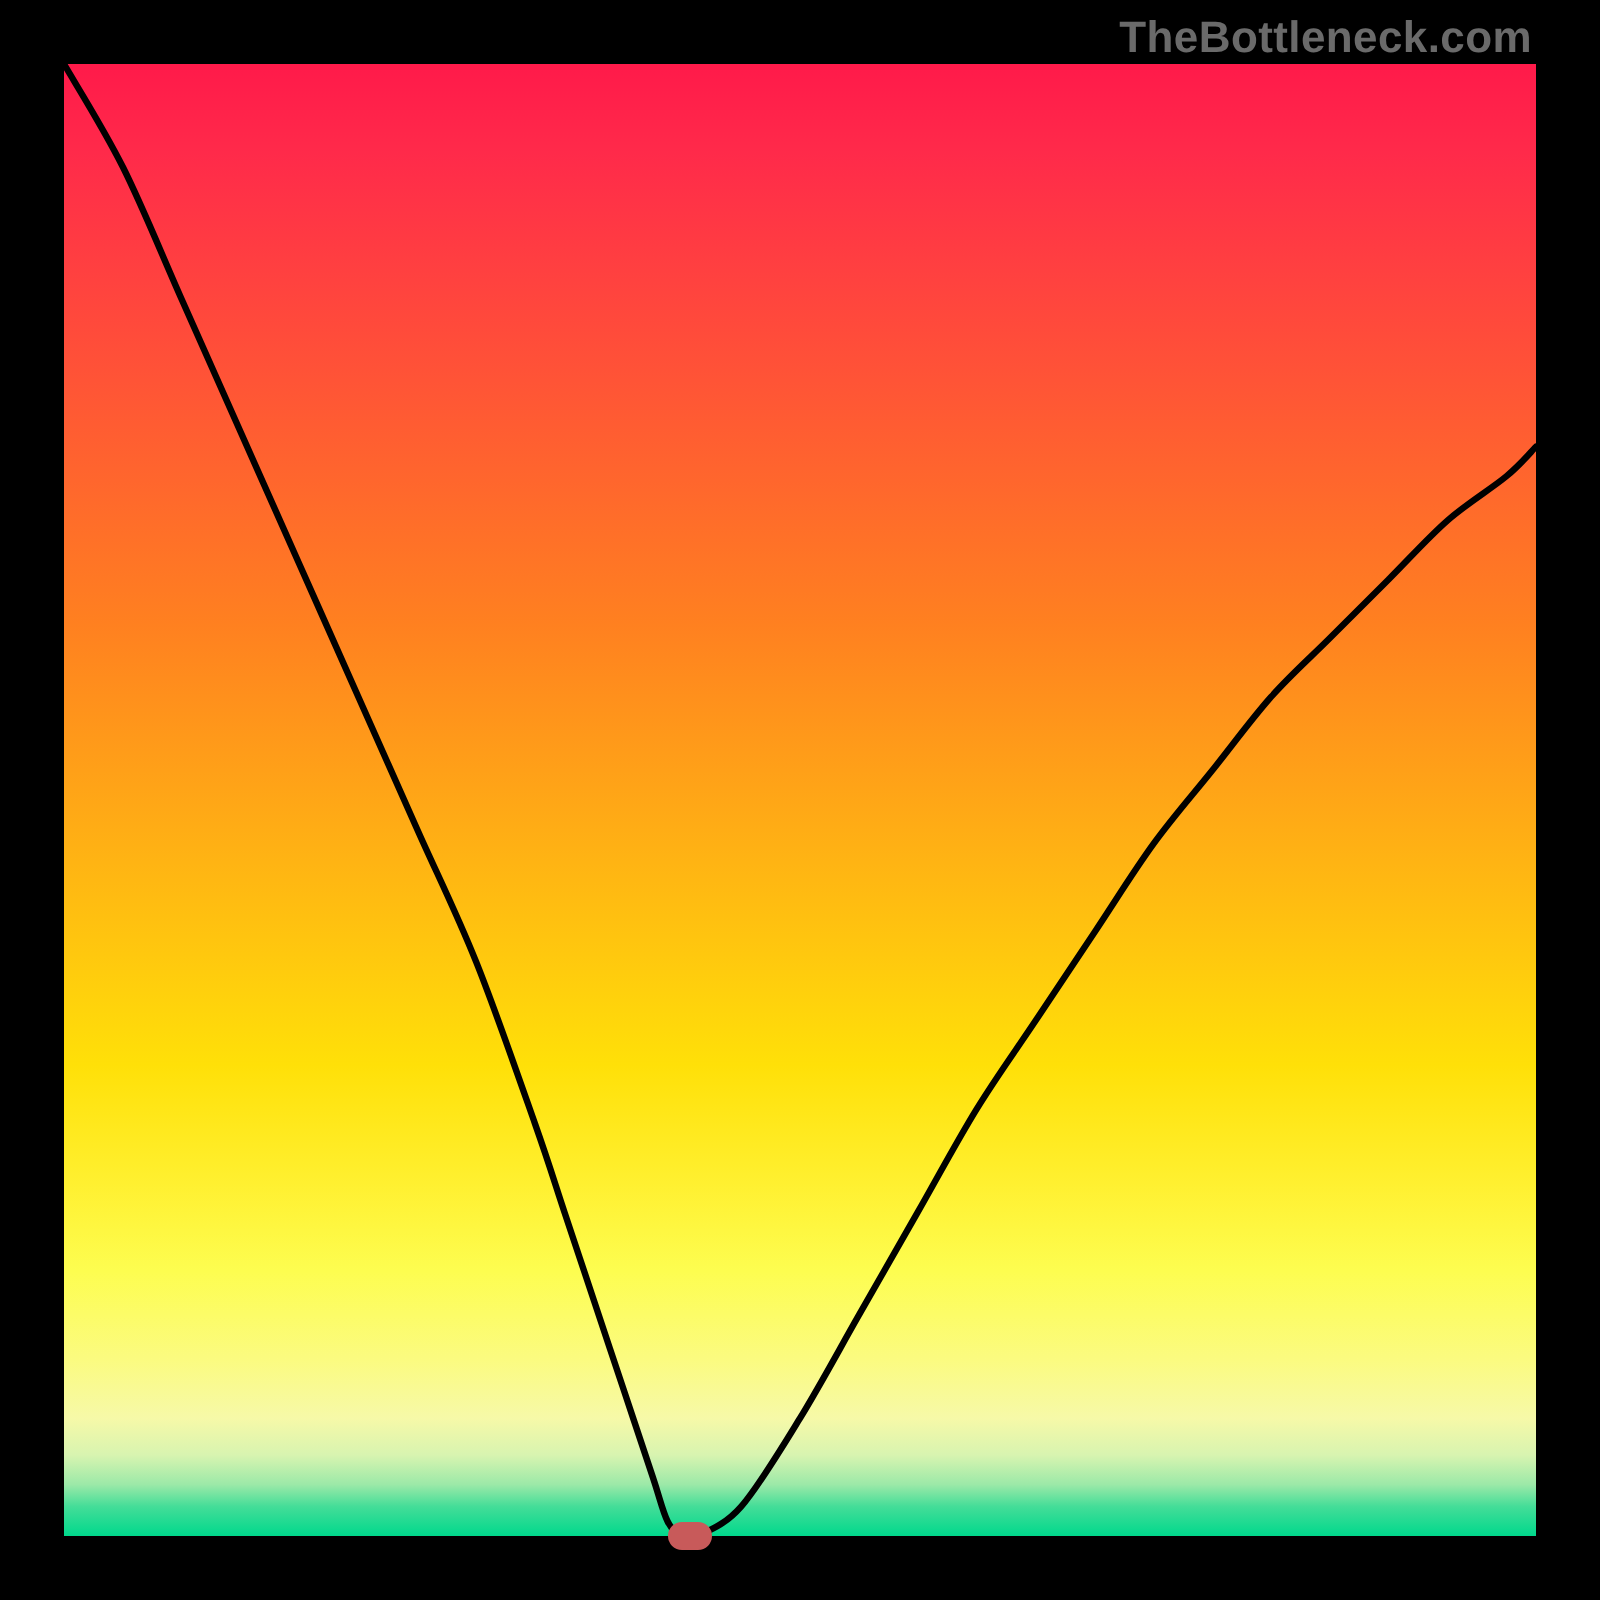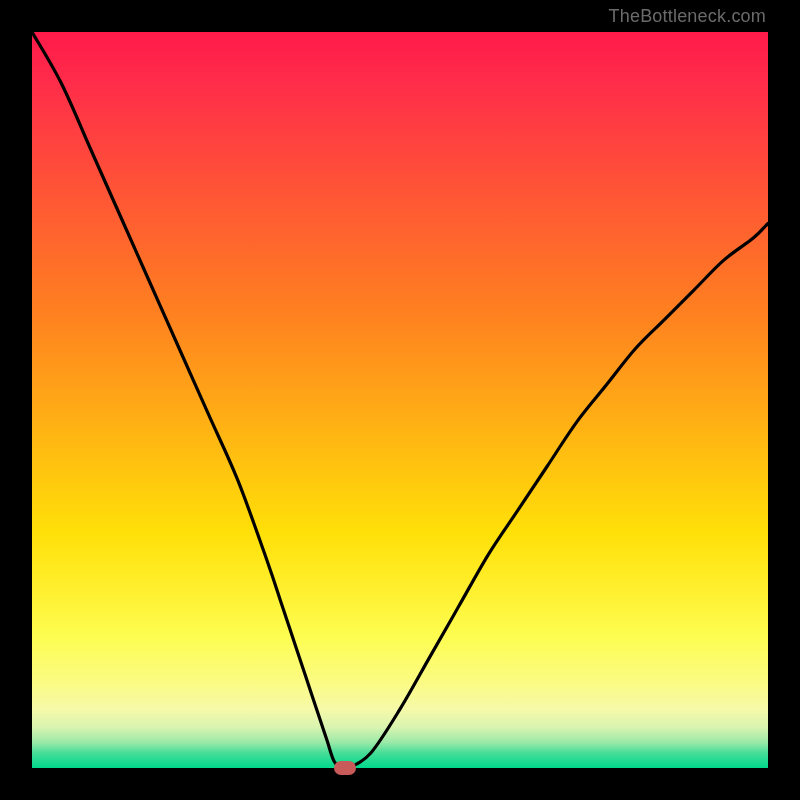--- a/index.html
+++ b/index.html
@@ -53,22 +53,22 @@
     height: 14px;
     background: #c85a5a;
     border-radius: 7px;
     transform: translate(-50%, -50%);
   }
   .watermark {
     position: absolute;
     top: 6px;
     right: 34px;
     color: #6a6a6a;
-    font-size: 18px;
-    font-weight: 400;
+    font-size: 22px;
+    font-weight: 700;
     letter-spacing: 0.2px;
   }
 </style>
 </head>
 <body>
 
 <div class="chart-container">
   <div class="plot-area">
     <svg class="curve-svg" viewBox="0 0 736 736" preserveAspectRatio="none">
       <path id="curve-path" d="M 0 0 C 4.906666666666667 8.586666666666664, 19.626666666666665 31.893333333333317, 29.44 51.51999999999998 C 39.25333333333334 71.14666666666665, 49.06666666666667 95.67999999999999, 58.88 117.75999999999999 C 68.69333333333333 139.84, 78.50666666666666 161.92000000000002, 88.32 184 C 98.13333333333333 206.07999999999998, 107.94666666666667 228.15999999999994, 117.76 250.23999999999995 C 127.57333333333334 272.31999999999994, 137.38666666666668 294.4, 147.20000000000002 316.48 C 157.01333333333335 338.56000000000006, 166.82666666666665 360.64000000000004, 176.64 382.72 C 186.45333333333332 404.8, 196.26666666666668 424.4266666666667, 206.08 448.96 C 215.89333333333335 473.4933333333333, 228.16000000000003 509.0666666666666, 235.52 529.92 C 242.88 550.7733333333333, 245.33333333333334 559.36, 250.24 574.08 C 255.14666666666668 588.8000000000001, 260.0533333333333 603.52, 264.96 618.24 C 269.8666666666667 632.96, 274.7733333333333 647.68, 279.68 662.4 C 284.5866666666667 677.12, 290.72 695.52, 294.40000000000003 706.56 C 298.08000000000004 717.5999999999999, 299.3066666666667 723.7333333333333, 301.76 728.64 C 304.2133333333333 733.5466666666666, 306.6666666666667 734.7733333333333, 309.12 736 C 311.5733333333333 737.2266666666667, 311.5733333333334 738.4533333333334, 316.48 736 C 321.38666666666666 733.5466666666666, 329.97333333333336 731.0933333333332, 338.56 721.28 C 347.14666666666665 711.4666666666667, 358.18666666666667 693.0666666666666, 368 677.12 C 377.81333333333333 661.1733333333334, 387.6266666666667 642.7733333333333, 397.44000000000005 625.6 C 407.2533333333334 608.4266666666667, 417.06666666666666 591.2533333333333, 426.88 574.08 C 436.6933333333333 556.9066666666668, 446.50666666666666 538.5066666666667, 456.32 522.56 C 466.1333333333333 506.6133333333333, 475.9466666666667 493.12, 485.76000000000005 478.40000000000003 C 495.5733333333334 463.68000000000006, 505.3866666666666 448.96000000000004, 515.1999999999999 434.24 C 525.0133333333332 419.52, 534.8266666666666 403.5733333333334, 544.64 390.08000000000004 C 554.4533333333334 376.5866666666667, 564.2666666666667 365.5466666666666, 574.08 353.28 C 583.8933333333334 341.0133333333333, 593.7066666666667 327.52, 603.52 316.48 C 613.3333333333333 305.44000000000005, 623.1466666666668 296.85333333333335, 632.96 287.04 C 642.7733333333333 277.2266666666667, 652.5866666666667 267.4133333333333, 662.4 257.59999999999997 C 672.2133333333333 247.78666666666663, 682.0266666666666 236.74666666666667, 691.8399999999999 228.16000000000003 C 701.6533333333332 219.57333333333338, 713.92 212.21333333333337, 721.28 206.08000000000004 C 728.64 199.94666666666672, 733.5466666666666 193.81333333333336, 736 191.36" stroke="#000" stroke-width="3.2" fill="none" stroke-linecap="round" stroke-linejoin="round"></path>

